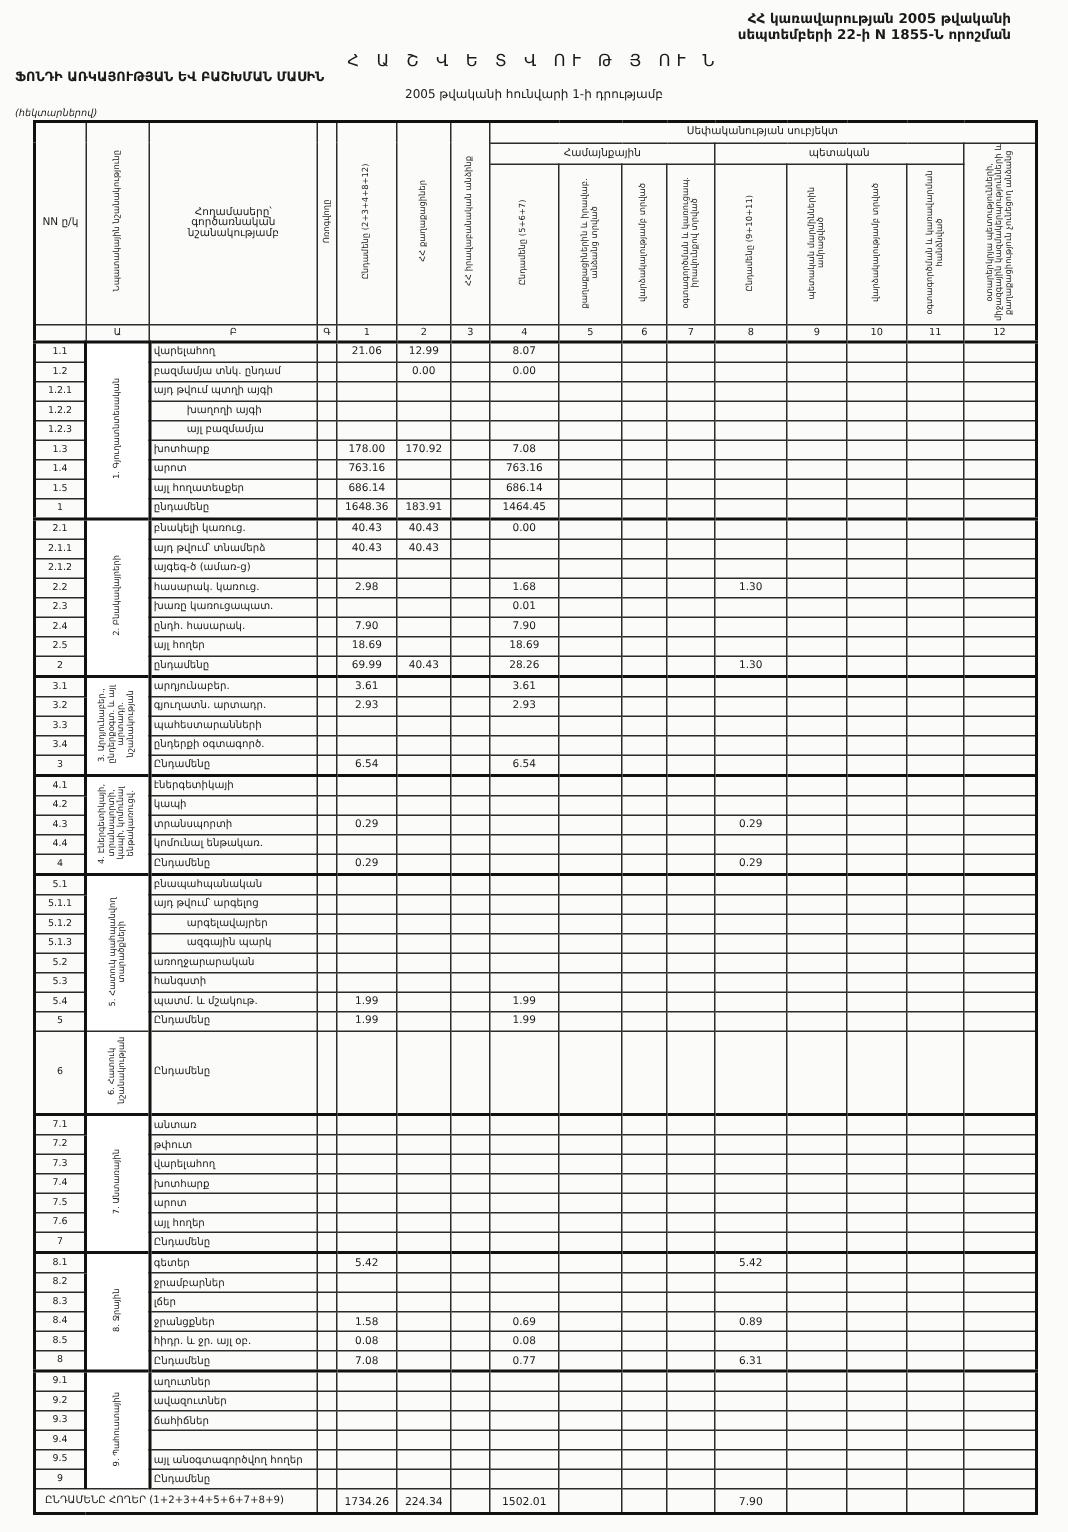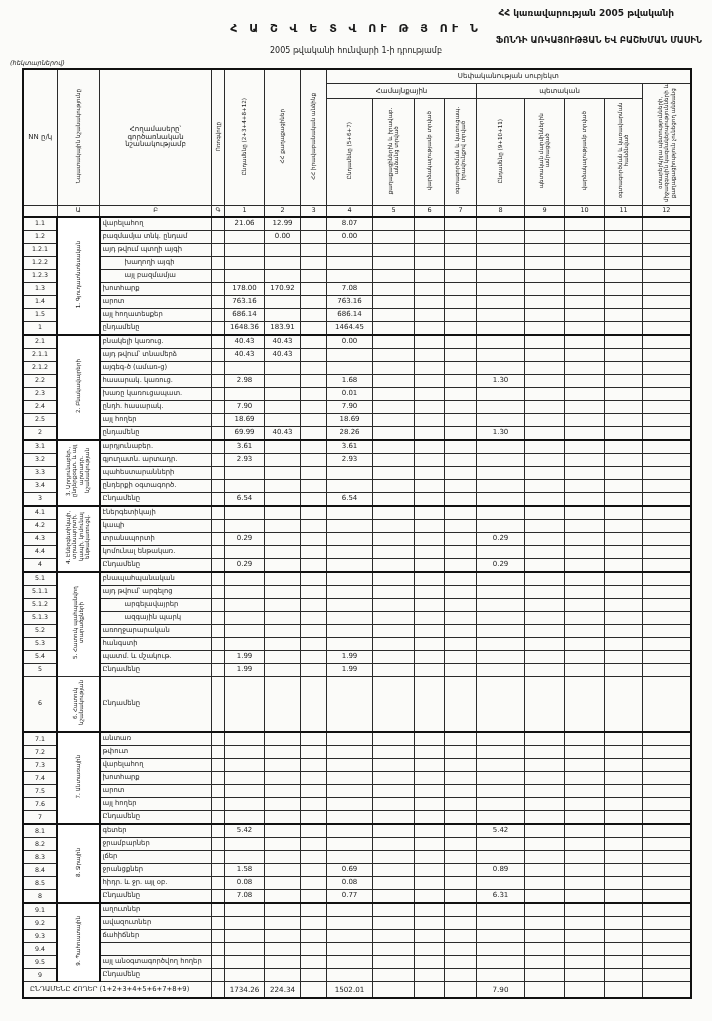--- a/index.html
+++ b/index.html
@@ -8,23 +8,23 @@
     background:#fbfbf9;
     font-family:"DejaVu Sans",sans-serif;
     color:#1a1a1a;
     position:relative;
     -webkit-font-smoothing:none;
   }
   .sheet{padding:6px 10px 0 10px;}
 
   
   .appendix{ text-align:right; font-weight:bold; font-size:9px; line-height:1.25; padding-right:28px; margin-top:2px;}
-  .doc-title{ text-align:center; font-weight:bold; font-size:11px; letter-spacing:4px; margin-top:3px;}
+  .doc-title{ text-align:center; font-weight:normal; font-size:11px; letter-spacing:4px; margin-top:3px;}
   .doc-sub1{ text-align:center; font-weight:bold; font-size:8.6px; margin-top:2px;}
-  .doc-sub2{ text-align:right; font-weight:bold; font-size:8.6px;}
+  .doc-sub2{ text-align:left; font-weight:bold; font-size:8.6px;}
   .doc-sub3{ text-align:center; font-weight:normal; font-size:8px; margin-top:1px;}
   .units{ text-align:left; font-style:italic; font-size:6.5px; padding-right:60px; margin-top:4px;}
 
   
   table.landtbl{
     border-collapse:collapse; table-layout:fixed;
     margin:1px 0 0 12px;
     border:2px solid #111;
   }
   .landtbl td, .landtbl th{
@@ -61,20 +61,21 @@
   tfoot td.tlabel{ font-size:6.8px; text-align:left; padding-left:6px;}
   tfoot td.val{ font-size:7.2px;}
 </style>
 </head>
 <body>
 
 <div class="sheet">
 
   <div class="appendix">
     <div>ՀՀ կառավարության 2005 թվականի</div>
+    <div>սեպտեմբերի 22-ի N 1855-Ն որոշման</div>
   </div>
 
   <div class="doc-title">Հ Ա Շ Վ Ե Տ Վ ՈՒ Թ Յ ՈՒ Ն</div>
   <div class="doc-sub2">ՖՈՆԴԻ ԱՌԿԱՅՈՒԹՅԱՆ ԵՎ ԲԱՇԽՄԱՆ ՄԱՍԻՆ</div>
   <div class="doc-sub3">2005 թվականի հունվարի 1-ի դրությամբ</div>
   <div class="units">(հեկտարներով)</div>
 
   <table class="landtbl">
     <colgroup>
       <col style="width:34px">

